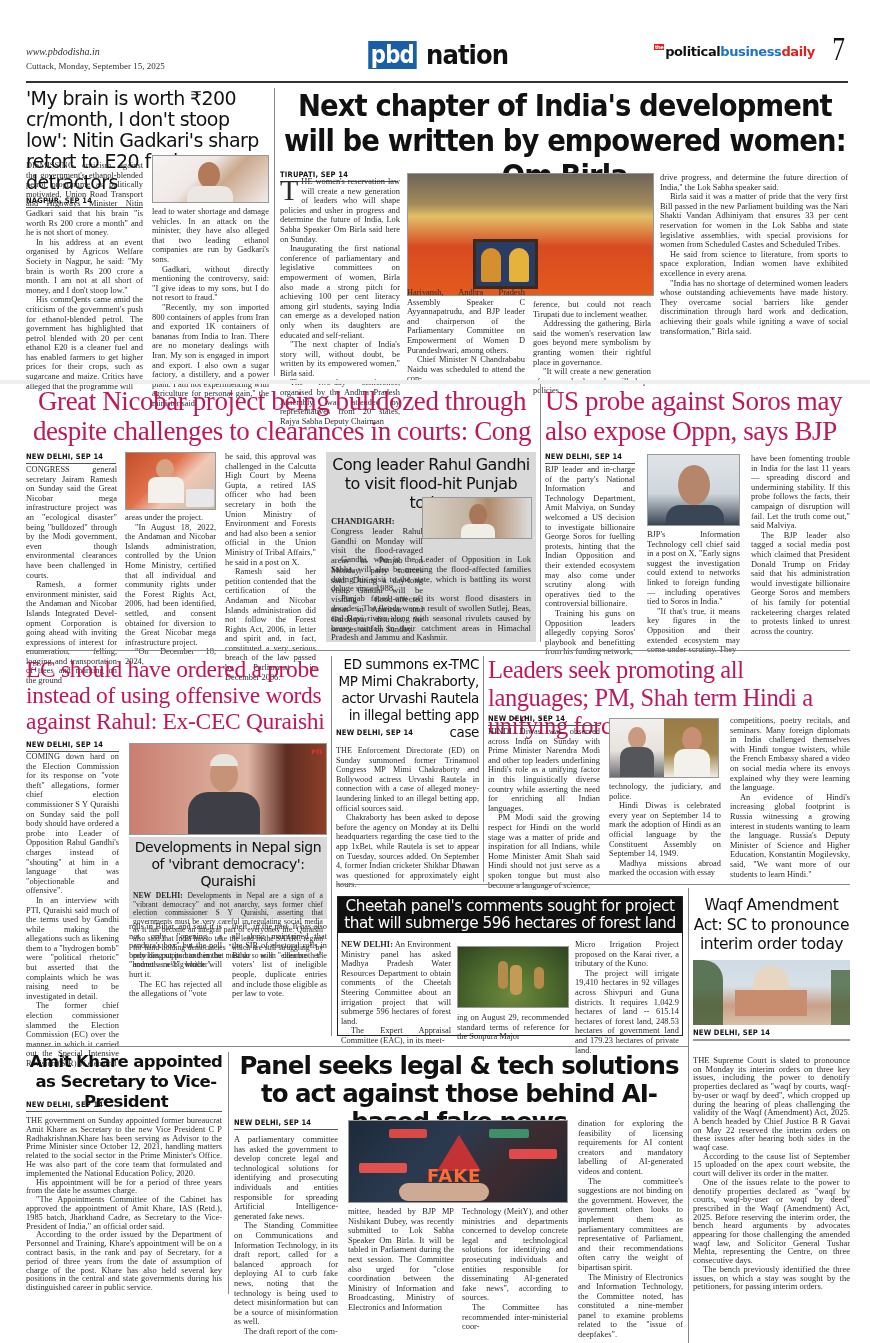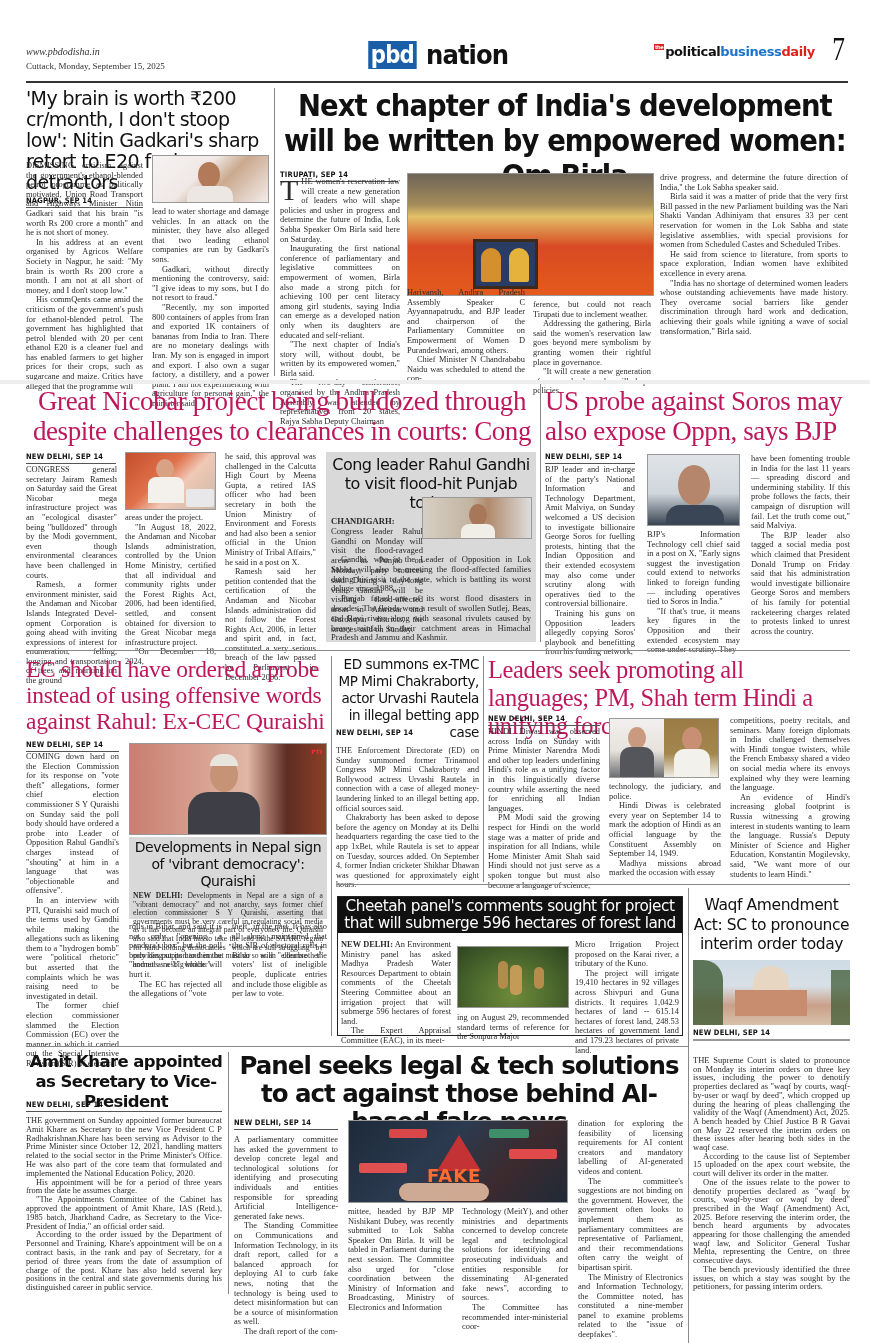--- a/index.html
+++ b/index.html
@@ -67,21 +67,21 @@
 </div>
 <div class="abs dateline" style="left:280px;top:170px;width:118px">TIRUPATI, SEP 14</div>
 <div class="photo" style="left:407px;top:173px;width:247px;height:123px;background:linear-gradient(180deg,#6e6458 0%,#a38b5a 25%,#e2c068 35%,#d84a22 60%,#e55a1d 100%)">
   <div style="position:absolute;left:65px;top:65px;width:65px;height:50px;border:3px solid #3b2a1a;background:#2a3b64">
     <div style="position:absolute;left:5px;top:6px;width:20px;height:34px;border-radius:10px 10px 2px 2px;background:#d4902c"></div>
     <div style="position:absolute;left:33px;top:6px;width:20px;height:34px;border-radius:10px 10px 2px 2px;background:#e5b23b"></div>
   </div>
 </div>
 <div class="abs body-text" style="left:280px;top:177px;width:120px">
   <span class="dropcap">T</span>
-  <p class="first">HE women's reservation law will create a new generation of leaders who will shape policies and usher in progress and determine the future of India, Lok Sabha Speaker Om Birla said here on Saturday.</p>
+  <p class="first">HE women's reservation law will create a new generation of leaders who will shape policies and usher in progress and determine the future of India, Lok Sabha Speaker Om Birla said here on Sunday.</p>
   <p>Inaugurating the first national conference of parliamentary and legislative committees on empowerment of women, Birla also made a strong pitch for achieving 100 per cent literacy among girl students, saying India can emerge as a developed nation only when its daughters are educated and self-reliant.</p>
   <p>"The next chapter of India's story will, without doubt, be written by its empowered women," Birla said.</p>
   <p>The two-day conference, organised by the Andhra Pradesh Assembly, was attended by representatives from 20 states, Rajya Sabha Deputy Chairman</p>
 </div>
 <div class="abs body-text" style="left:407px;top:288px;width:118px">
   <p class="first">Harivansh, Andhra Pradesh Assembly Speaker C Ayyannapatrudu, and BJP leader and chairperson of the Parliamentary Committee on Empowerment of Women D Purandeshwari, among others.</p>
   <p>Chief Minister N Chandrababu Naidu was scheduled to attend the con-</p>
 </div>
 <div class="abs body-text" style="left:533px;top:300px;width:118px">
   <p class="first">ference, but could not reach Tirupati due to inclement weather.</p>
@@ -92,21 +92,21 @@
   <p class="first">drive progress, and determine the future direction of India," the Lok Sabha speaker said.</p>
   <p>Birla said it was a matter of pride that the very first Bill passed in the new Parliament building was the Nari Shakti Vandan Adhiniyam that ensures 33 per cent reservation for women in the Lok Sabha and state legislative assemblies, with special provisions for women from Scheduled Castes and Scheduled Tribes.</p>
   <p>He said from science to literature, from sports to space exploration, Indian women have exhibited excellence in every arena.</p>
   <p>"India has no shortage of determined women leaders whose outstanding achievements have made history. They overcame social barriers like gender discrimination through hard work and dedication, achieving their goals while igniting a wave of social transformation," Birla said.</p>
 </div>
 <div class="rule-h" style="left:0;top:380px;width:870px;height:4px;background:#eee"></div>
 
 <div class="abs hl-serif" style="left:26px;top:386px;width:512px;font-size:27px;line-height:30px;text-align:center;letter-spacing:-0.4px">Great Nicobar project being bulldozed through despite challenges to clearances in courts: Cong</div>
 <div class="abs dateline" style="left:26px;top:452px;width:90px">NEW DELHI, SEP 14</div>
 <div class="abs body-text" style="left:26px;top:465px;width:91px">
-  <p class="first">CONGRESS general secretary Jairam Ramesh on Saturday said the Great Nicobar mega infrastructure project was an "ecological disaster" being "bulldozed" through by the Modi government, even though environmental clearances have been challenged in courts.</p>
+  <p class="first">CONGRESS general secretary Jairam Ramesh on Sunday said the Great Nicobar mega infrastructure project was an "ecological disaster" being "bulldozed" through by the Modi government, even though environmental clearances have been challenged in courts.</p>
   <p>Ramesh, a former environment minister, said the Andaman and Nicobar Islands Integrated Devel-opment Corporation is going ahead with inviting expressions of interest for enumeration, felling, logging and transportation of trees and marking on the ground</p>
 </div>
 <div class="photo" style="left:125px;top:452px;width:91px;height:58px;background:linear-gradient(135deg,#c44e2c 0%,#e0714a 40%,#f1c8b6 60%,#c9b8a8 100%)">
   <div style="position:absolute;left:30px;top:6px;width:18px;height:20px;border-radius:50%;background:#d9a285"></div>
   <div style="position:absolute;left:22px;top:24px;width:36px;height:26px;border-radius:8px 8px 0 0;background:#f4f1ec"></div>
   <div style="position:absolute;left:60px;top:36px;width:28px;height:18px;background:#e8e8ea;border-radius:2px"></div>
 </div>
 <div class="abs body-text" style="left:125px;top:513px;width:91px">
   <p class="first">areas under the project.</p>
   <p>"In August 18, 2022, the Andaman and Nicobar Islands administration, controlled by the Union Home Ministry, certified that all individual and community rights under the Forest Rights Act, 2006, had been identified, settled, and consent obtained for diversion to the Great Nicobar mega infrastructure project.</p>

